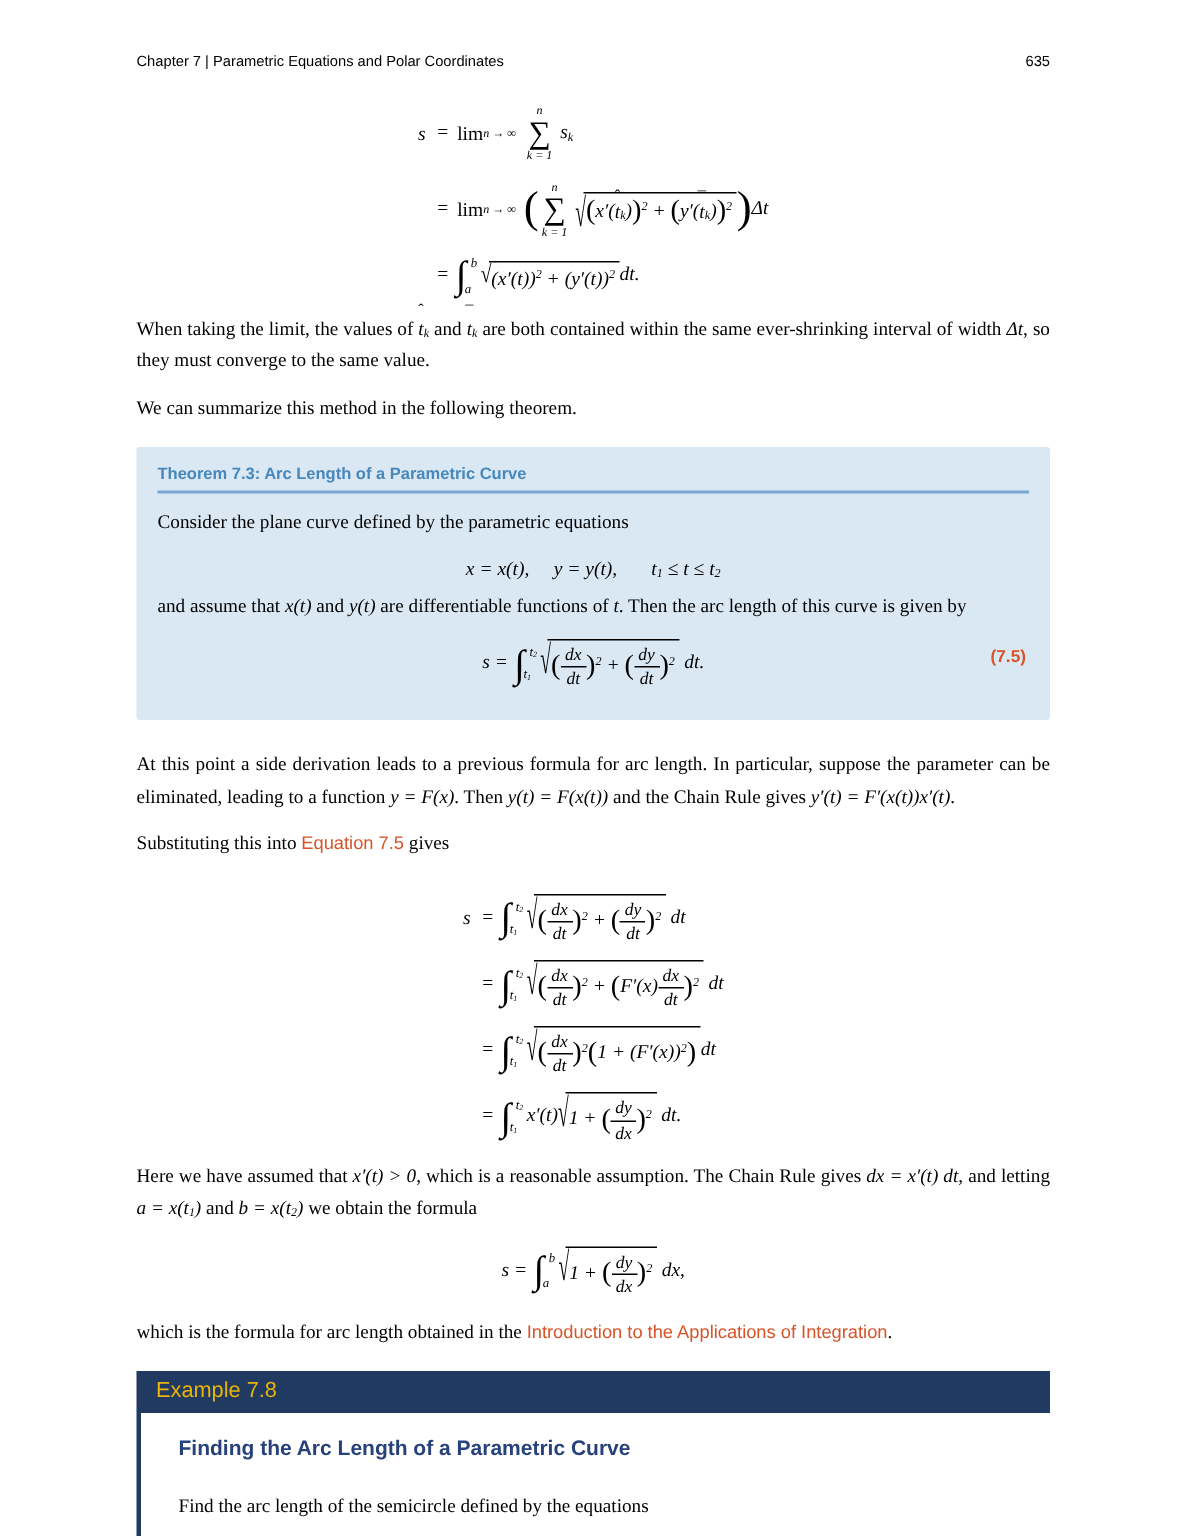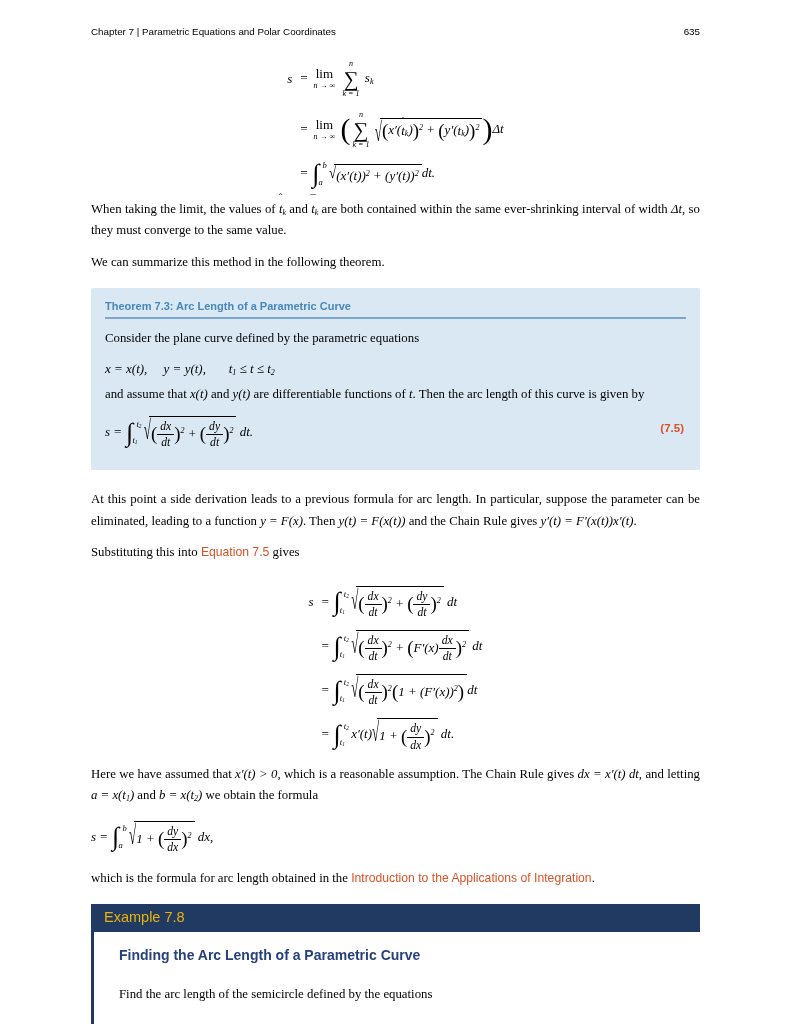--- a/index.html
+++ b/index.html
@@ -2,35 +2,35 @@
 <html style="--accent_orange: #d95327; --theorem_bg: #d9e8f3; --theorem_title: #4787bb; --theorem_rule: #79a7cf; --banner_navy: #203a61; --heading_navy: #26417b;"><head>
 <meta charset="utf-8">
 <style>
   :root{
     --accent_orange:#d95327; --theorem_bg:#d9e8f3; --theorem_title:#4787bb;
     --theorem_rule:#79a7cf; --banner_navy:#203a61; --heading_navy:#26417b; --text:#000000;
   }
   html,body{margin:0;padding:0;background:#ffffff;}
   .page{
     width:791px;height:1024px;box-sizing:border-box;position:relative;overflow:hidden;
-    padding:26px 91px 0 91px;background:#fff;color:var(--text);
+    padding:36px 91px 0 91px;background:#fff;color:var(--text);
     font-family:"Liberation Serif","DejaVu Serif",serif;
   }
   
   .pagehead{display:flex;justify-content:space-between;align-items:baseline;
     font-family:"Liberation Sans","DejaVu Sans",sans-serif;font-size:9.8px;color:#000;}
   
   .body{font-size:12.8px;line-height:1.68;margin:10px 0;}
   .just{text-align:justify;}
   
   .eqblock{margin:22px 0 12px;}
   .eqgrid{display:grid;grid-template-columns:max-content max-content;justify-content:center;
     column-gap:7px;row-gap:11px;align-items:center;}
   .eqlhs{text-align:right;}
-  .eqcenter{margin:14px 0;}
+  .eqcenter{text-align:center;margin:14px 0;}
   .eqrow{position:relative;}
   .eqnum{position:absolute;right:2px;top:6px;font-family:"Liberation Sans",sans-serif;
     font-weight:bold;font-size:11.5px;color:var(--accent_orange);}
   
   .mline,.mvar{font-style:italic;font-size:13px;}
   .body .mvar{font-size:12.8px;}
   .mline sup,.mline sub,.mvar sup,.mvar sub,.mbar sup{font-size:0.62em;}
   sup{vertical-align:0.55em;} sub{vertical-align:-0.22em;}
   .mfrac{display:inline-flex;flex-direction:column;align-items:center;vertical-align:middle;
     font-size:0.9em;line-height:1.12;}
@@ -43,21 +43,21 @@
   .mbar{display:inline-block;border-top:1px solid currentColor;padding:3px 3px 0 2px;}
   .mintw{display:inline-flex;align-items:center;vertical-align:middle;margin:0 1px;}
   .mint{font-style:normal;font-size:2em;line-height:1;}
   .mscripts{display:inline-flex;flex-direction:column;justify-content:space-between;
     font-size:0.66em;line-height:1;height:3em;padding-left:1px;}
   .msp{transform:translateX(2px);} .msb{transform:translateX(-2px);}
   .msum{display:inline-flex;flex-direction:column;align-items:center;vertical-align:middle;
     line-height:1;margin:0 2px;}
   .msig{font-style:normal;font-size:1.6em;line-height:0.95;}
   .mlimit{font-size:0.62em;line-height:1.25;white-space:nowrap;}
-  .mlimop{display:inline-flex;flex-direction:column;align-items:center;vertical-align:middle;
+  .mlimop{display:inline-flex;flex-direction:row;align-items:center;vertical-align:middle;
     line-height:1;margin:0 2px;}
   .mop{font-style:normal;line-height:1.05;}
   .macc{position:relative;display:inline-block;}
   .maccmark{position:absolute;top:-0.62em;left:48%;transform:translateX(-50%);
     font-style:normal;font-size:0.85em;line-height:1;}
   .maccmark.barmark{top:-0.5em;}
   .mbig{font-style:normal;font-size:1.45em;line-height:1;display:inline-block;vertical-align:middle;}
   .mBig{font-style:normal;font-size:2.3em;line-height:0.9;display:inline-block;vertical-align:middle;}
   
   .theorem{background:var(--theorem_bg);border-radius:2px;padding:10px 14px 14px;margin:15px 0 19px;}

